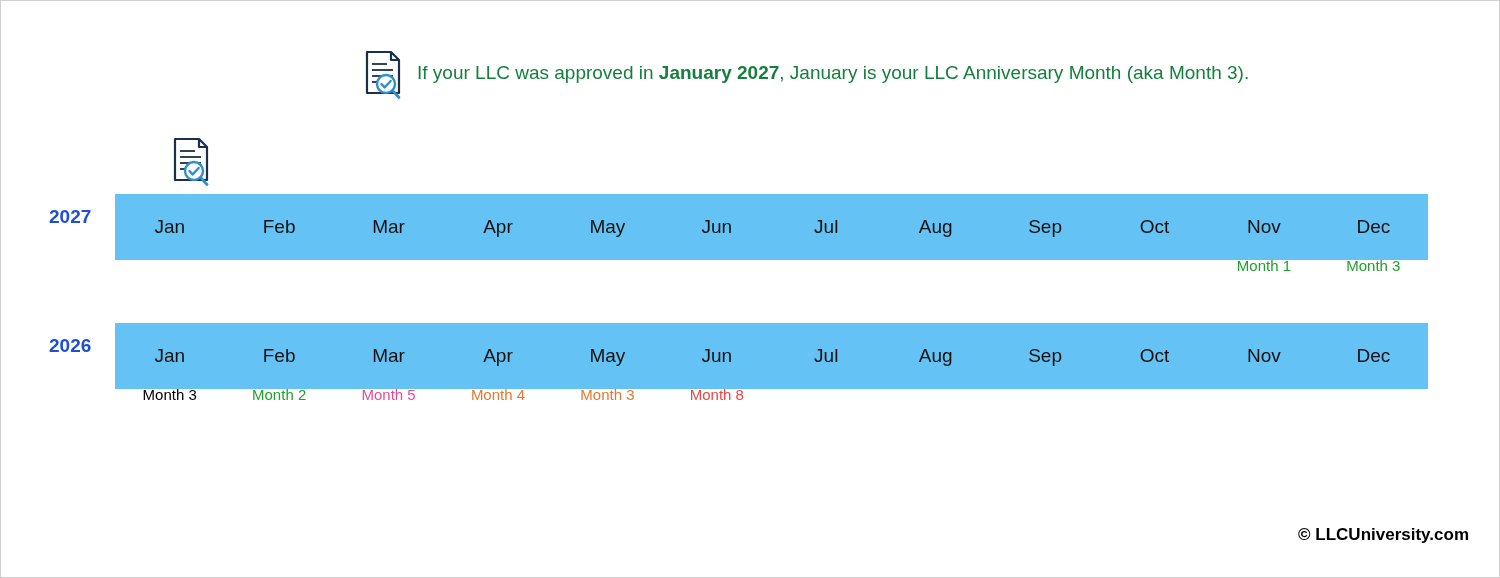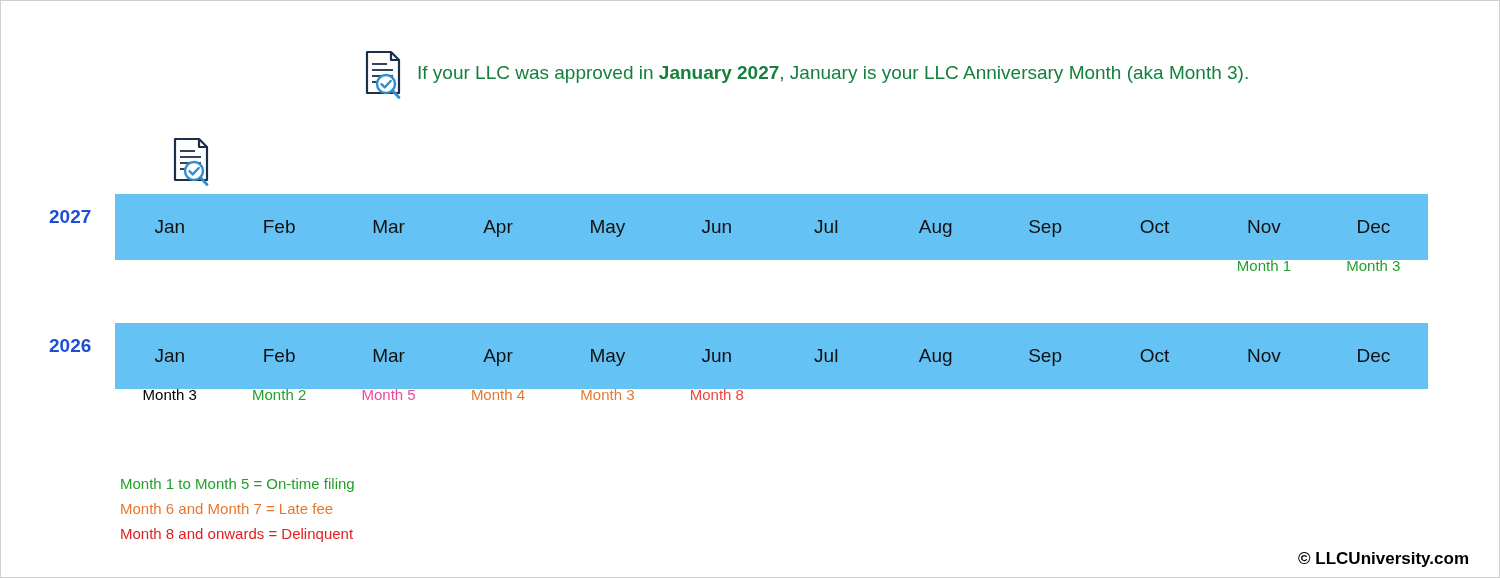--- a/index.html
+++ b/index.html
@@ -111,21 +111,21 @@
     left: 119px;
     top: 470px;
     font-size: 15px;
     line-height: 25px;
   }
   .legend div { white-space: nowrap; }
 
   .copyright {
     position: absolute;
     right: 30px;
-    top: 548px;
+    top: 524px;
     font-size: 17px;
     font-weight: bold;
     color: #000;
   }
 </style>
 </head>
 <body>
 
 <div class="page">
 
@@ -219,21 +219,16 @@
       <div class="tag-cell" style="color: #ef4444;">Month 8</div>
       <div class="tag-cell"></div>
       <div class="tag-cell"></div>
       <div class="tag-cell"></div>
       <div class="tag-cell"></div>
       <div class="tag-cell"></div>
       <div class="tag-cell"></div>
     </div>
   </div>
 
-  <div class="legend">
-    <div style="color: rgb(33, 161, 42);">Month 1 to Month 5 = On-time filing</div>
-    <div style="color: rgb(232, 119, 46);">Month 6 and Month 7 = Late fee</div>
-    <div style="color: rgb(224, 32, 32);">Month 8 and onwards = Delinquent</div>
-  </div>
 
   <div class="copyright">© LLCUniversity.com</div>
 
 </div>
 
 </body></html>

